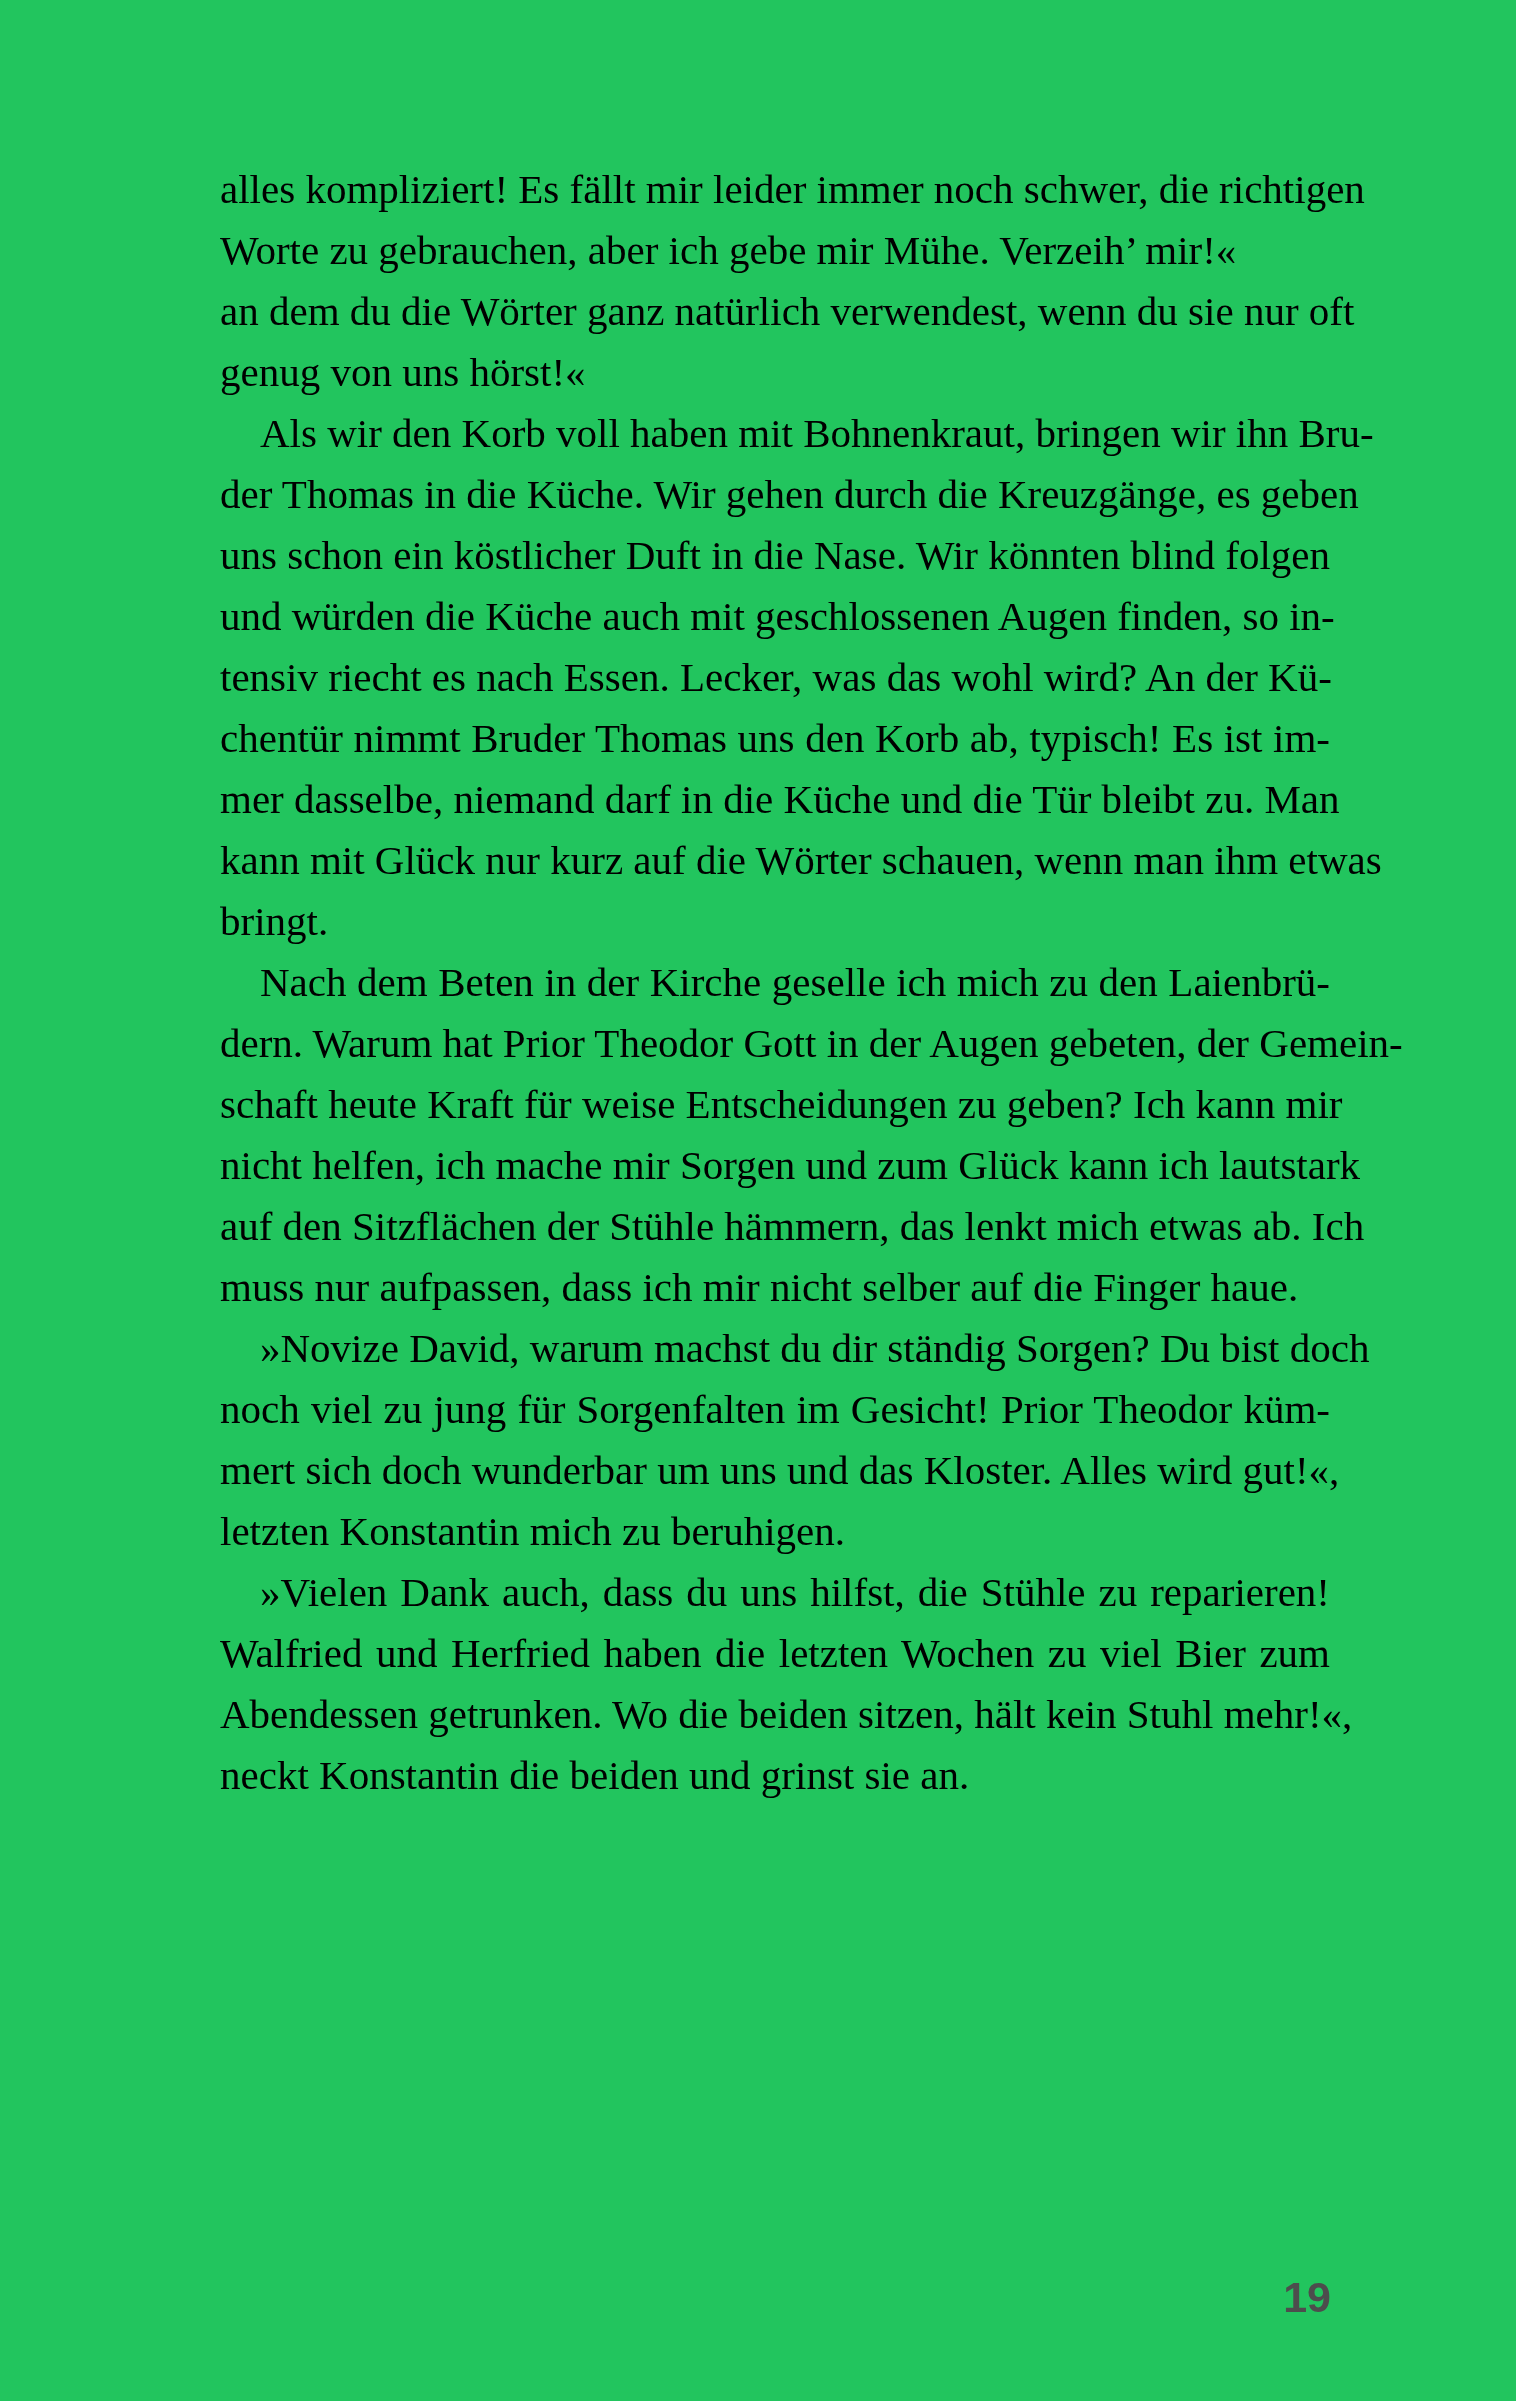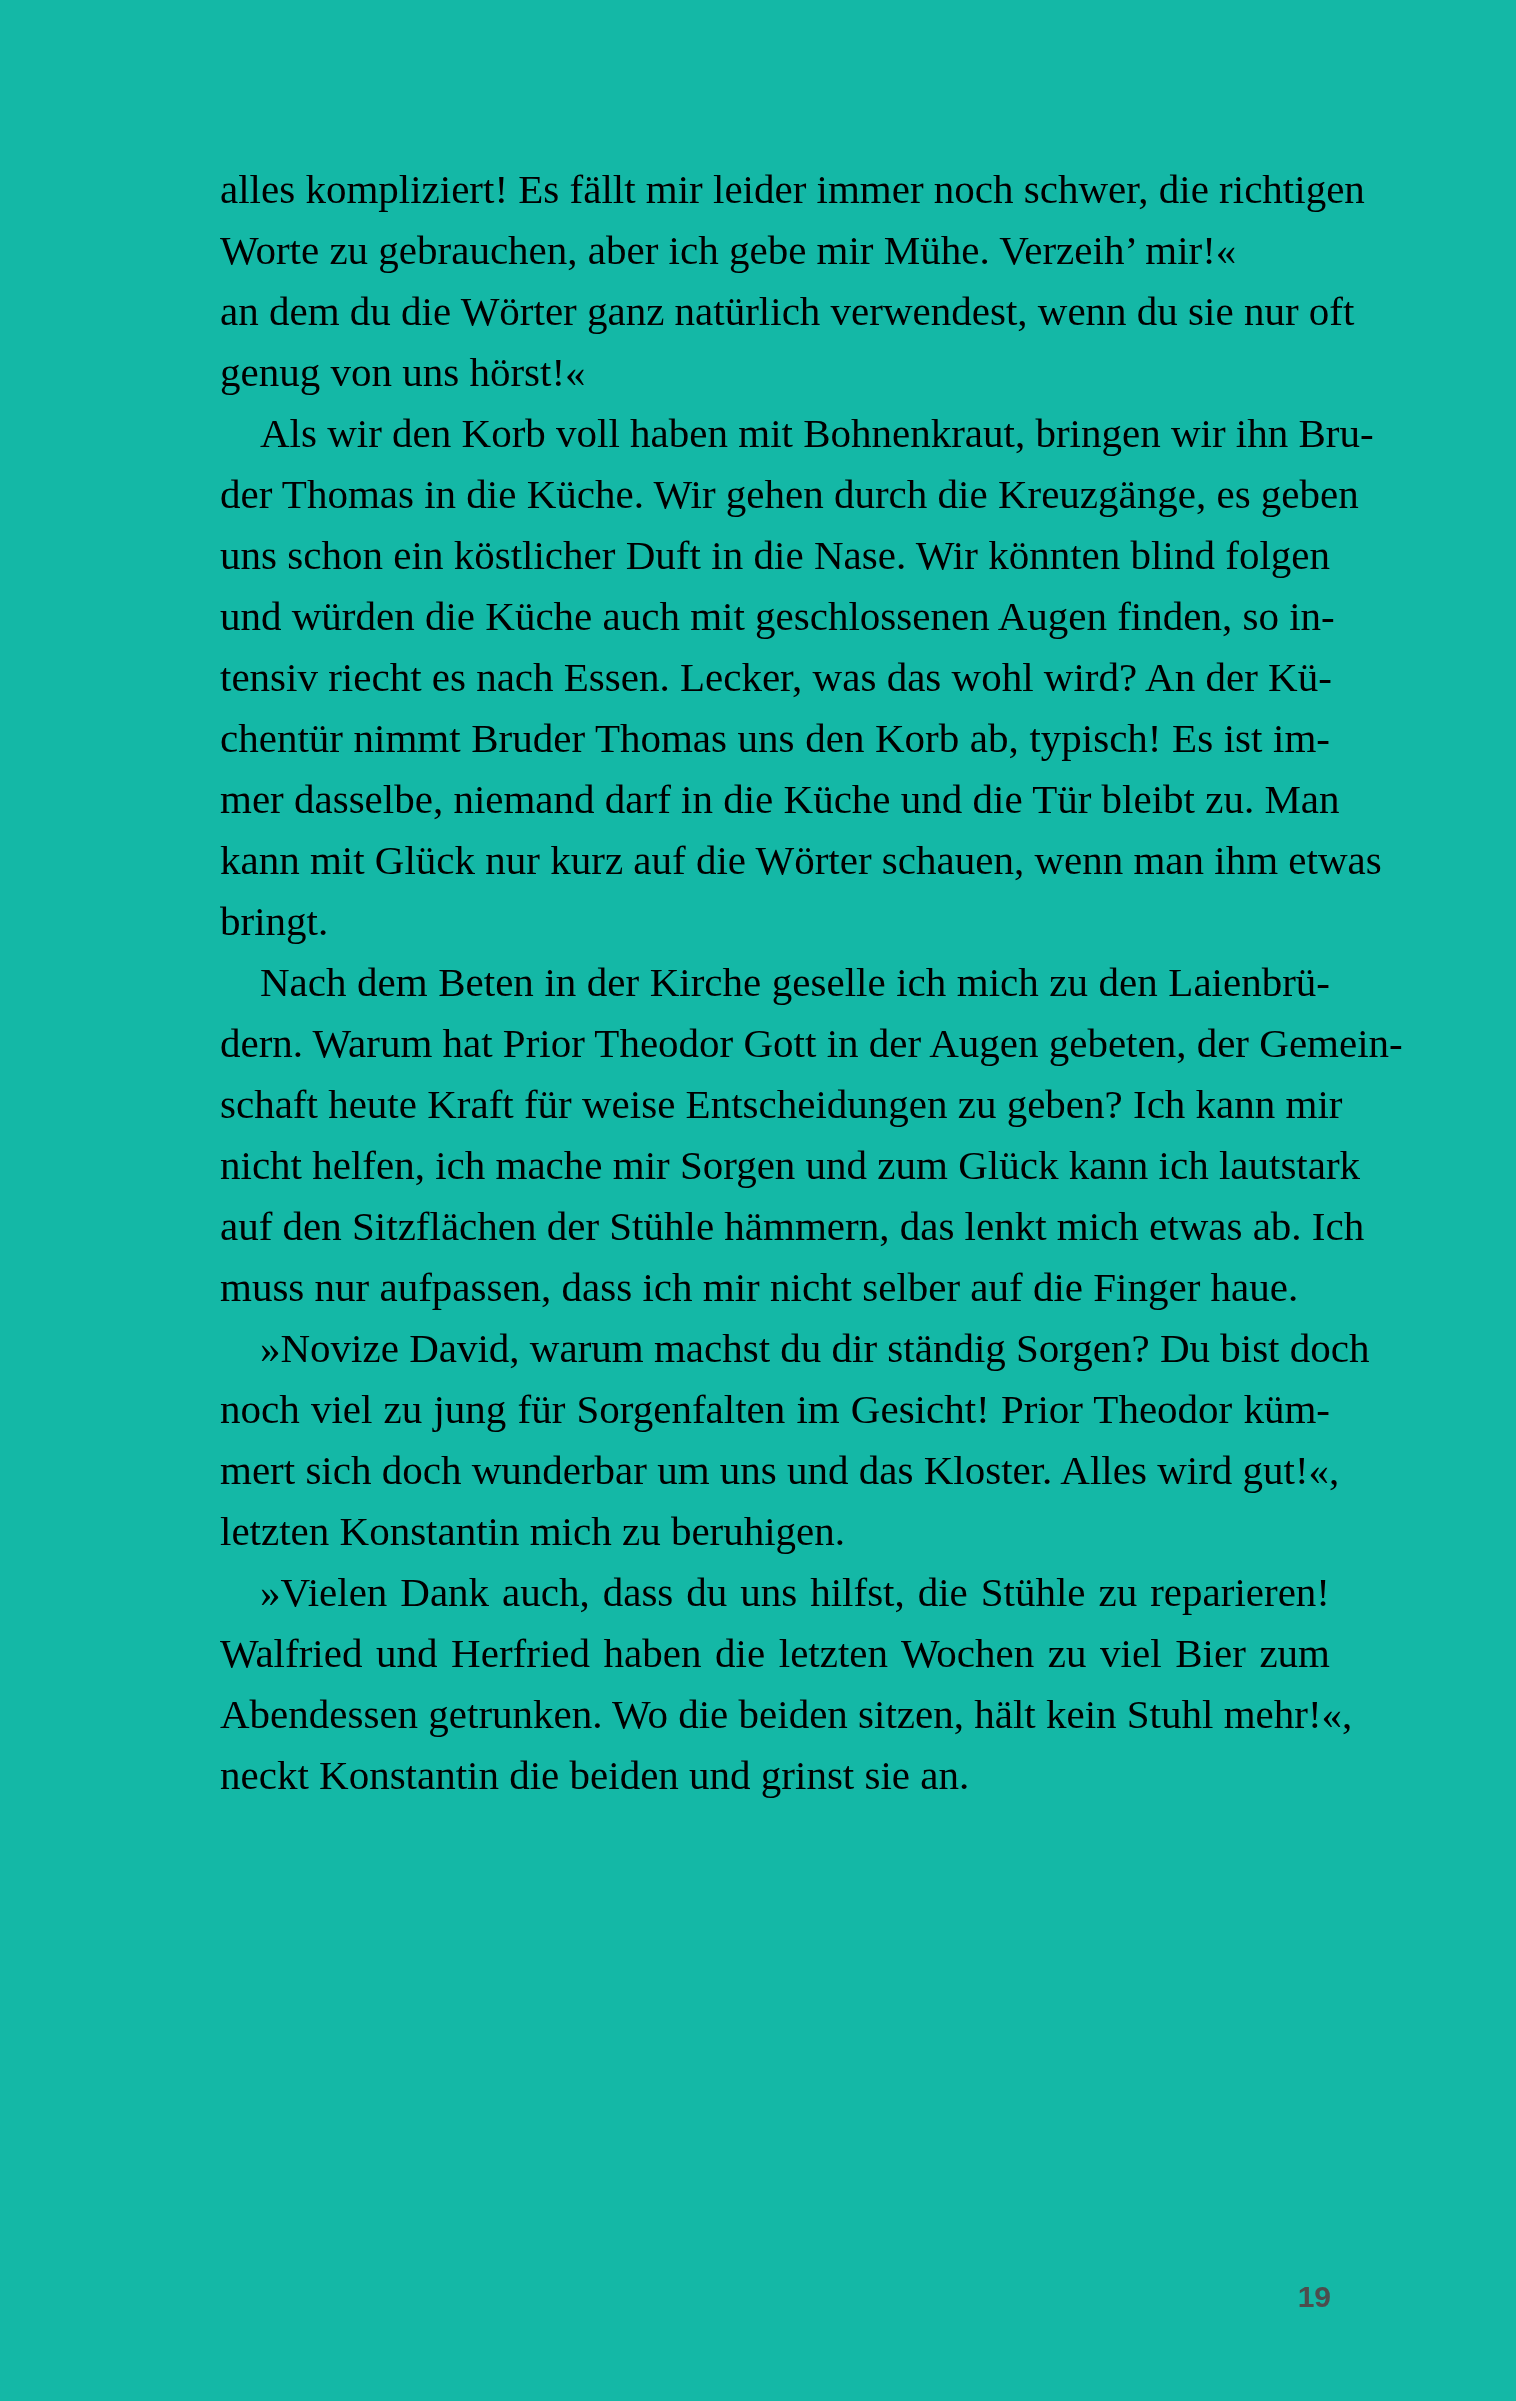--- a/index.html
+++ b/index.html
@@ -11,21 +11,21 @@
     width: 1517px;
     height: 2401px;
     position: relative;
     overflow: hidden;
   }
   .page {
     position: absolute;
     left: 0; top: 0;
     width: 1517px;
     height: 2401px;
-    background: #14b8a6;
+    background: #22c55e;
   }
   .text-block {
     position: absolute;
     left: 220px;
     top: 159px;
     width: 1110px;
     font-family: "Liberation Serif", "DejaVu Serif", serif;
     font-size: 41px;
     color: #000000;
   }
@@ -43,21 +43,21 @@
   }
   .line.indent {
     padding-left: 40px;
   }
   .page-number {
     position: absolute;
     right: 186px;
     top: 2273px;
     font-family: "Liberation Sans", "DejaVu Sans", sans-serif;
     font-weight: bold;
-    font-size: 30px;
+    font-size: 43px;
     line-height: 48px;
     color: #4d4d4d;
   }
 </style>
 </head>
 <body>
 
 <div class="page">
   <div class="text-block">
 

